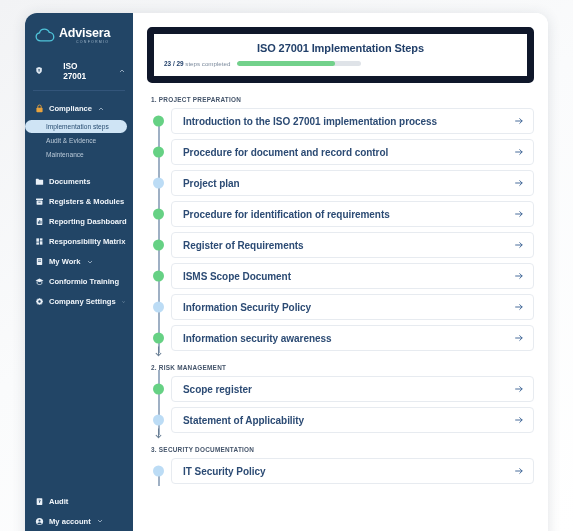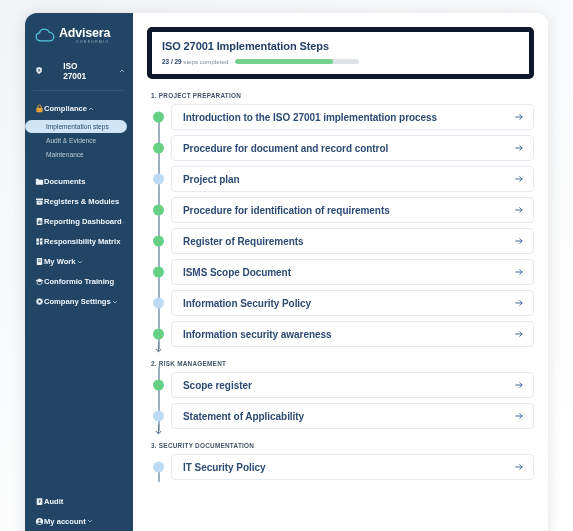--- a/index.html
+++ b/index.html
@@ -50,21 +50,21 @@
   .std-row {
     display: flex; align-items: center; gap: 20px;
     padding: 6px 8px 9px 10px;
     font-size: 8.3px; font-weight: bold; color: #ffffff;
     cursor: pointer;
   }
   .divider { height: 1px; background: #33557a; margin: 0 8px; }
 
   .nav { padding-top: 8px; flex: 1 1 auto; }
   .nav-item {
-    display: flex; align-items: center; 
+    display: flex; align-items: center; gap: 5px;
     padding: 5.5px 8px 5.5px 10px;
     font-size: 7.6px; font-weight: bold; color: #f0f5fa;
     cursor: pointer; white-space: nowrap;
   }
   .nav-item .ico { flex: 0 0 9px; width: 9px; height: 9px; display:block; }
   .caret { font-size: 6px; color: #b6c8d8; margin-left: 1px; }
 
   .subnav { padding: 1px 0 4px 0; }
   .sub-item {
     font-size: 6.6px; color: #b9c9d8;
@@ -83,24 +83,25 @@
 
   
   .main {
     flex: 1 1 auto;
     background: #ffffff;
     padding: 14px 14px 0 14px;
     overflow: hidden;
     position: relative;
   }
   .header-card {
-    border: 5px solid #0f172a;
+    border: 7px solid #0f172a;
     border-radius: 5px;
     padding: 8px 10px 9px 10px;
     background: #fff;
+    text-align: center;
   }
   .header-title {
     font-size: 11px; font-weight: bold; color: #22406a;
     letter-spacing: -.1px;
   }
   .progress-row {
     margin-top: 6px;
     display: flex; align-items: center; gap: 7px;
   }
   .progress-label { font-size: 6.2px; color: #7b8a9c; white-space: nowrap; }

